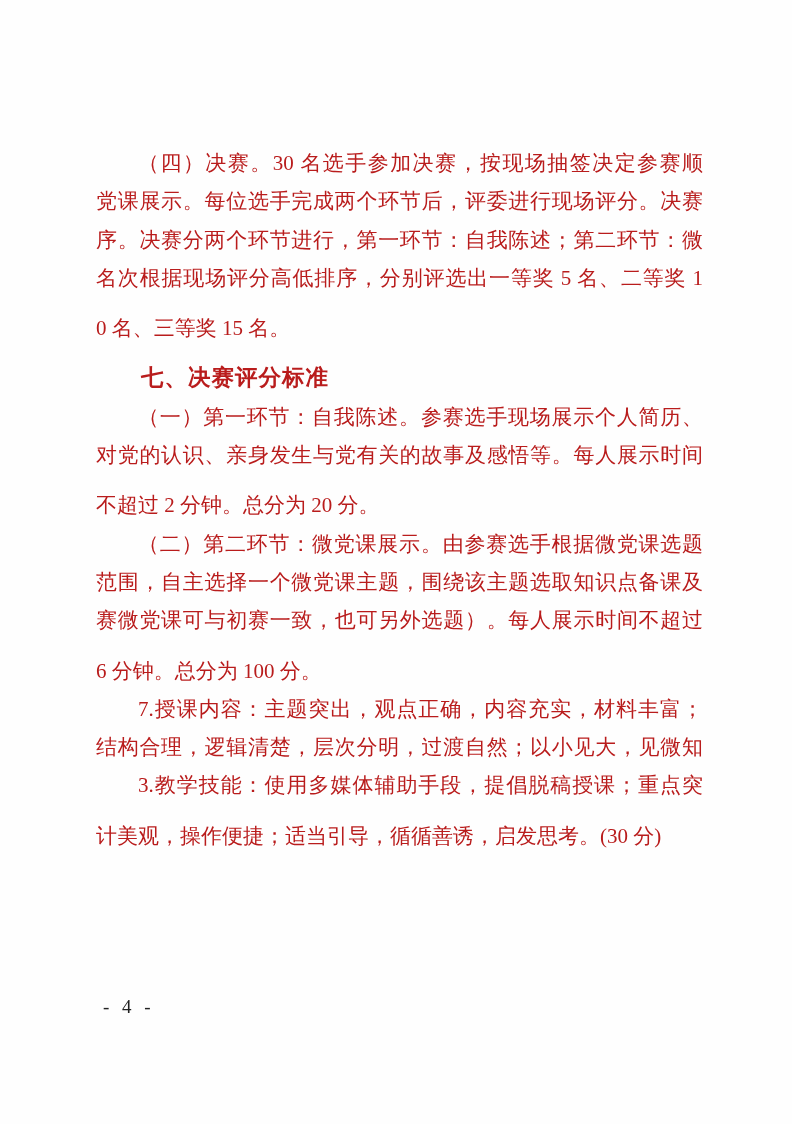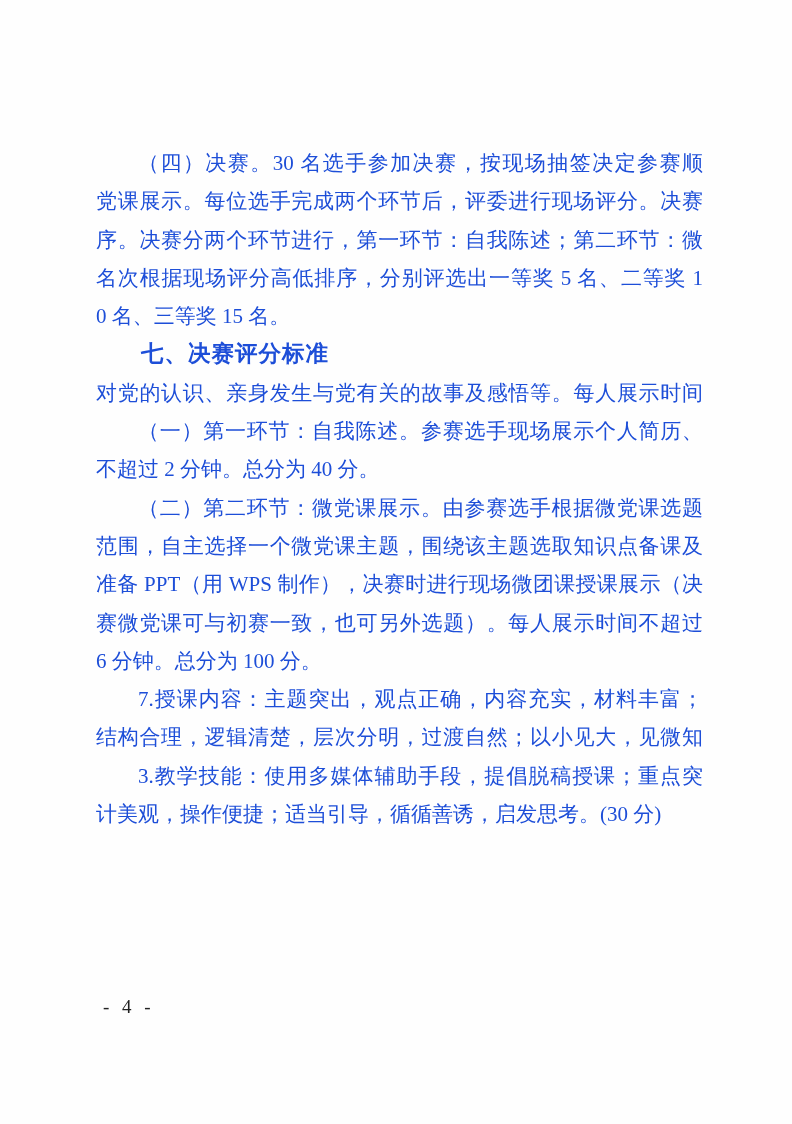--- a/index.html
+++ b/index.html
@@ -9,35 +9,36 @@
     height: 1124px;
     background: #fefefe;
     overflow: hidden;
     font-family: "Liberation Serif", serif;
   }
   .doc {
     position: absolute;
     left: 96px;
     top: 144px;
     width: 607px;
-    color: #1d4ed8;
+    color: #b91c1c;
     font-size: 21px;
   }
   .line {
     height: 38.3px;
     line-height: 38.3px;
     text-align: justify;
     text-align-last: justify;
     -moz-text-align-last: justify;
     text-justify: inter-character;
     overflow: hidden;
   }
   .line.first { text-indent: 2em; }
   .line.end {
     text-align-last: left;
+    margin-top: 12px;
     -moz-text-align-last: left;
   }
   .heading .line {
     font-family: Liberation Sans, sans-serif;
     font-weight: bold;
     font-size: 22.5px;
     letter-spacing: 1px;
   }
   .footer {
     position: absolute;
@@ -62,29 +63,28 @@
       <div class="line">序。决赛分两个环节进行，第一环节：自我陈述；第二环节：微</div>
       <div class="line">名次根据现场评分高低排序，分别评选出一等奖 5 名、二等奖 1</div>
       <div class="line end">0 名、三等奖 15 名。</div>
     </div>
 
     <div class="para heading">
       <div class="line first end">七、决赛评分标准</div>
     </div>
 
     <div class="para">
+      <div class="line first">（一）第一环节：自我陈述。参赛选手现场展示个人简历、</div>
       <div class="line">对党的认识、亲身发生与党有关的故事及感悟等。每人展示时间</div>
-      <div class="line first">（一）第一环节：自我陈述。参赛选手现场展示个人简历、</div>
-      <div class="line end">不超过 2 分钟。总分为 40 分。</div>
+      <div class="line end">不超过 2 分钟。总分为 20 分。</div>
     </div>
 
     <div class="para">
       <div class="line first">（二）第二环节：微党课展示。由参赛选手根据微党课选题</div>
       <div class="line">范围，自主选择一个微党课主题，围绕该主题选取知识点备课及</div>
-      <div class="line">准备 PPT（用 WPS 制作），决赛时进行现场微团课授课展示（决</div>
       <div class="line">赛微党课可与初赛一致，也可另外选题）。每人展示时间不超过</div>
       <div class="line end">6 分钟。总分为 100 分。</div>
     </div>
 
     <div class="para">
       <div class="line first">7.授课内容：主题突出，观点正确，内容充实，材料丰富；</div>
       <div class="line">结构合理，逻辑清楚，层次分明，过渡自然；以小见大，见微知</div>
     </div>
 
 

